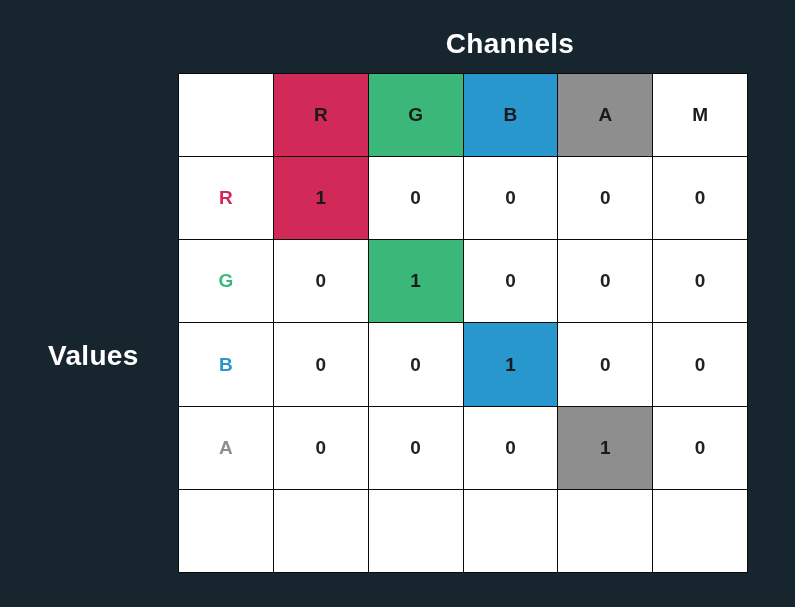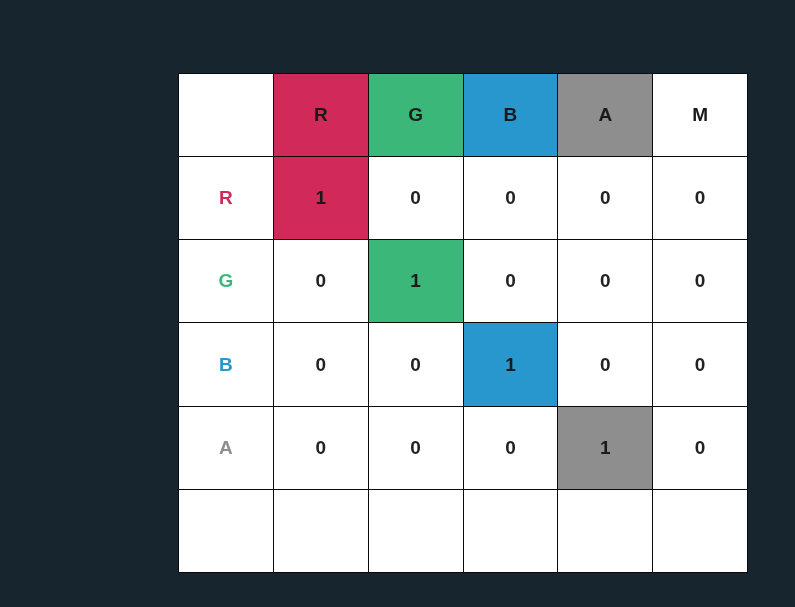--- a/index.html
+++ b/index.html
@@ -69,21 +69,23 @@
   .cell.rowlabel {
     font-weight: 800;
     font-size: 19px;
   }
 </style>
 </head>
 <body>
 
 <div class="stage">
 
+  <div class="channels-title">Channels</div>
 
+  <div class="values-title">Values</div>
 
   <div class="matrix">
 
     <div class="cell blank"></div>
     <div class="cell header" style="background:#d12a59;color:#1a1a1a">R</div>
     <div class="cell header" style="background:#3bb879;color:#1a1a1a">G</div>
     <div class="cell header" style="background:#2797cd;color:#1a1a1a">B</div>
     <div class="cell header" style="background:#8e8e8e;color:#1a1a1a">A</div>
     <div class="cell header" style="background:#ffffff;color:#1a1a1a">M</div>
 

